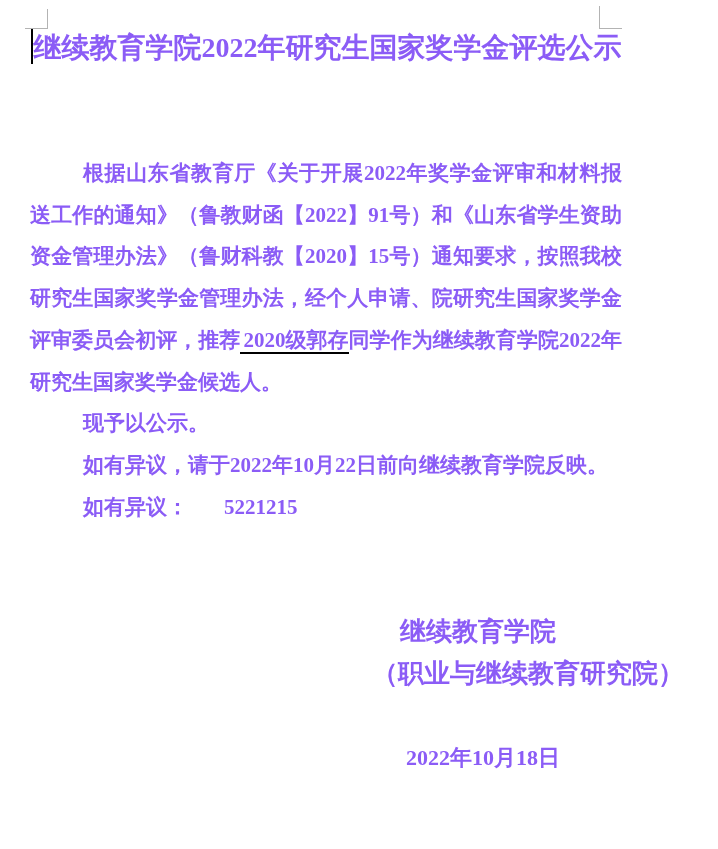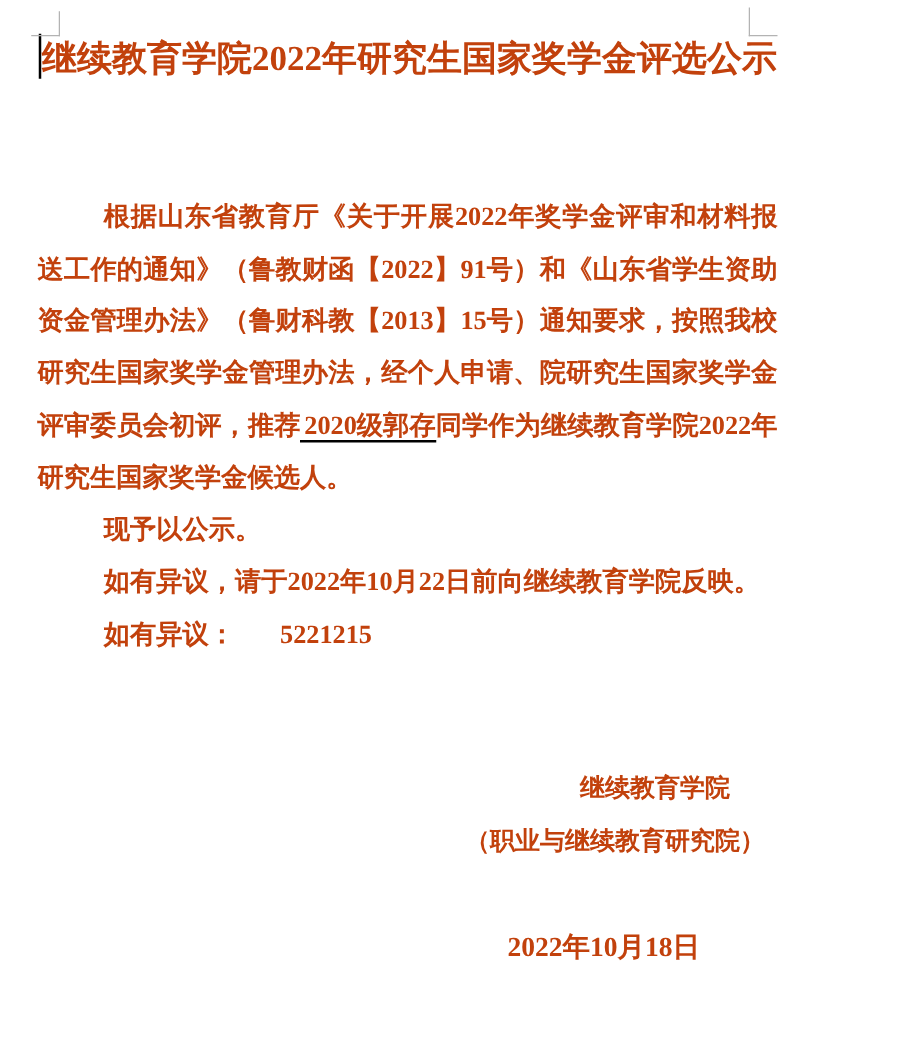--- a/index.html
+++ b/index.html
@@ -8,21 +8,21 @@
     background: #ffffff;
   }
   .page {
     position: relative;
     width: 718px;
     height: 849px;
     background: #ffffff;
     overflow: hidden;
     font-family: "Liberation Serif", "DejaVu Serif", serif;
     font-weight: bold;
-    color: #c2410c;
+    color: #8b5cf6;
   }
   
   .mark-tl {
     position: absolute;
     left: 25px;
     top: 9px;
     width: 22px;
     height: 19px;
     border-right: 1px solid #b3b3b3;
     border-bottom: 1px solid #b3b3b3;
@@ -67,23 +67,23 @@
   .underline {
     border-bottom: 2px solid #000000;
     padding: 0 0 0 3px;
   }
   .phone-number {
     margin-left: 36px;
   }
   .signature {
     margin: 83px 0 0 372px;
     width: 212px;
-    font-size: 20px;
+    font-size: 26px;
     line-height: 41.7px;
-    text-align: right;
+    text-align: center;
   }
   .signature div {
     white-space: nowrap;
   }
   .date-line {
     margin: 42px 0 0 398px;
     width: 170px;
     font-size: 22px;
     line-height: 41.7px;
     text-align: center;
@@ -94,21 +94,21 @@
 <body>
 
 <div class="page">
 
   <div class="mark-tl"></div>
   <div class="mark-tr"></div>
 
   <h1 class="title"><span class="cursor"></span><span>继续教育学院2022年研究生国家奖学金评选公示</span></h1>
 
   <div class="doc-body">
-    <p><span>根据山东省教育厅《关于开展2022年奖学金评审和材料报送工作的通知》（鲁教财函【2022】91号）和《山东省学生资助资金管理办法》（鲁财科教【2013】15号）通知要求，按照我校研究生国家奖学金管理办法，经个人申请、院研究生国家奖学金评审委员会初评，推荐</span><span class="underline"><span>2020级郭存</span></span><span>同学作为继续教育学院2022年研究生国家奖学金候选人。</span></p>
+    <p><span>根据山东省教育厅《关于开展2022年奖学金评审和材料报送工作的通知》（鲁教财函【2022】91号）和《山东省学生资助资金管理办法》（鲁财科教【2020】15号）通知要求，按照我校研究生国家奖学金管理办法，经个人申请、院研究生国家奖学金评审委员会初评，推荐</span><span class="underline"><span>2020级郭存</span></span><span>同学作为继续教育学院2022年研究生国家奖学金候选人。</span></p>
     <p>现予以公示。</p>
     <p>如有异议，请于2022年10月22日前向继续教育学院反映。</p>
     <p><span>如有异议：</span><span class="phone-number">5221215</span></p>
   </div>
 
   <div class="signature">
     <div>继续教育学院</div>
     <div>（职业与继续教育研究院）</div>
   </div>
 

